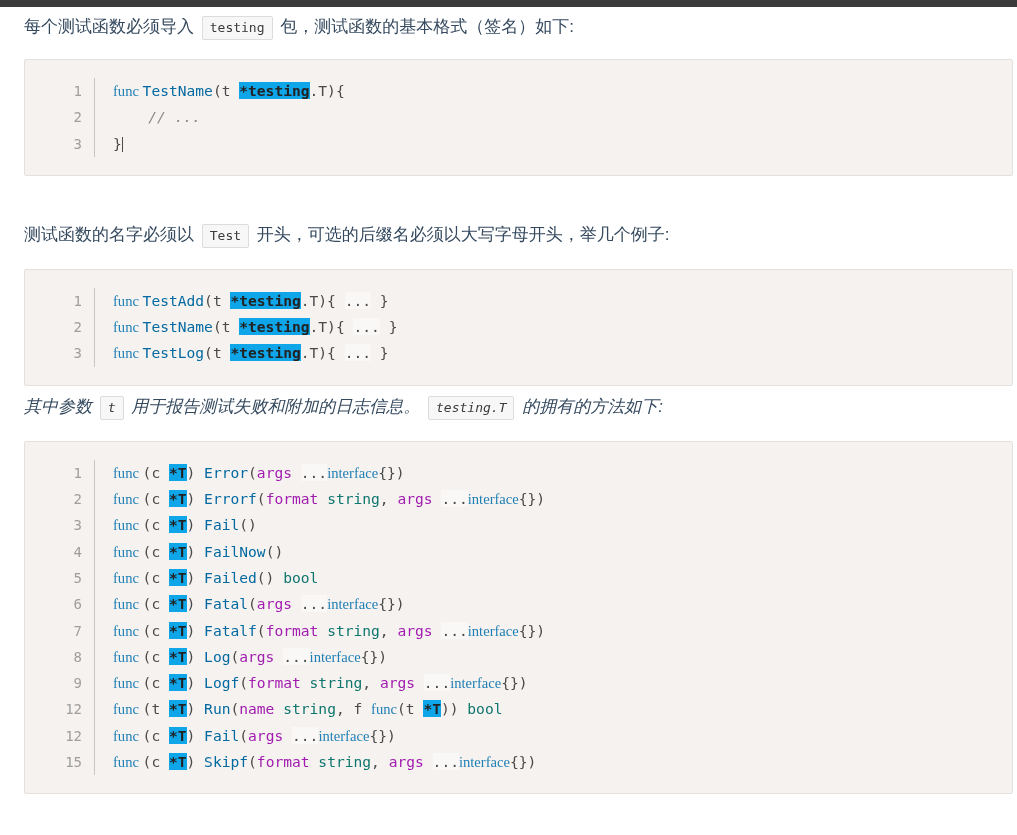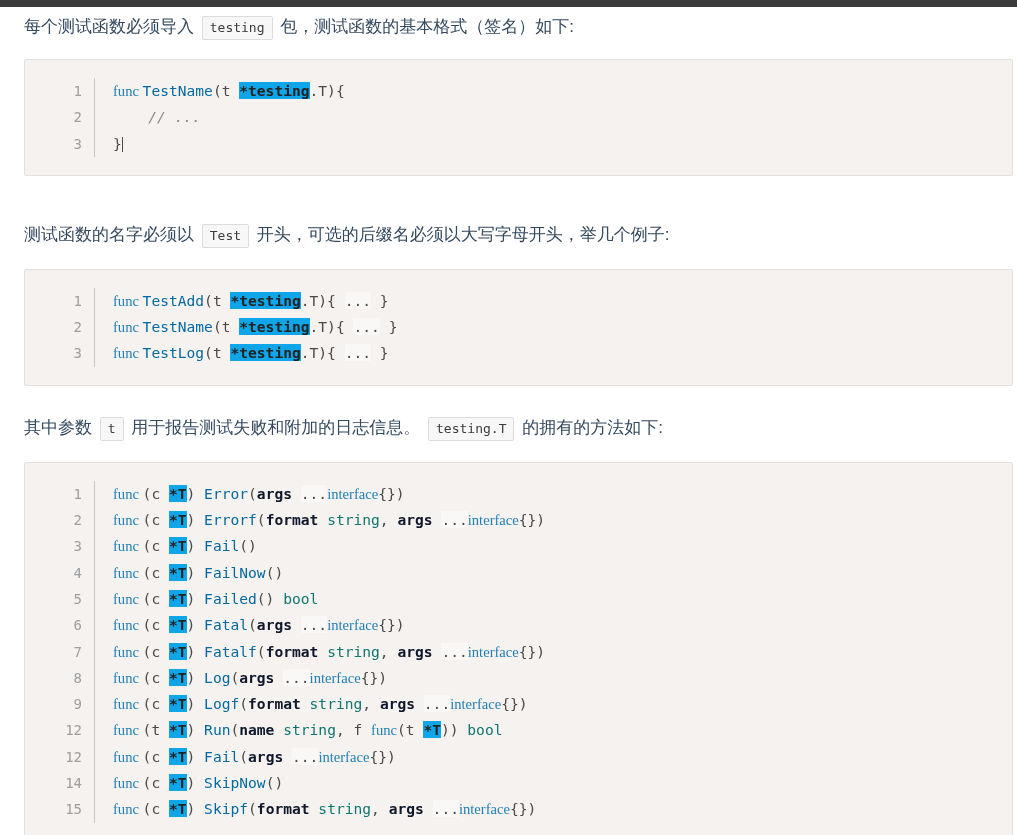--- a/index.html
+++ b/index.html
@@ -27,21 +27,21 @@
   .para {
     font-size: 17px;
     line-height: 26px;
     color: #34495e;
     margin: 0;
     padding: 0 24px;
     white-space: nowrap;
   }
   .para.p1 { padding-top: 7px; }
   .para.p2 { padding-top: 22px; margin-top: 24px; }
-  .para.p3 { padding-top: 29px; }
+  .para.p3 { padding-top: 8px; font-style: italic; }
 
   
   .chip {
     font-family: "DejaVu Sans Mono", "Liberation Mono", monospace;
     font-size: 13px;
     background: #f7f7f7;
     border: 1px solid #dcdcdc;
     border-radius: 2px;
     padding: 3px 7px 4px 7px;
     color: #3b3b3b;
@@ -84,21 +84,21 @@
     white-space: pre;
     color: #4a4a4a;
     vertical-align: top;
   }
 
   
   .t-kw    { color: #1f7fb5; font-family: Liberation Serif, serif; }          
   .t-fn    { color: #0369a1; }          
   .t-ptr   { color: #222222; font-weight: bold; background: #0ea5e9; } 
   .t-plain { color: #4a4a4a; }
-  .t-id    { color: #0f172a; font-weight: bold; }  
+  .t-id    { color: #a21caf; font-weight: normal; }  
   .t-type  { color: #0f766e; }          
   .t-com   { color: #8b8b8b; font-style: italic; } 
   .t-dots  { color: #4a4a4a; background: #faf8f7; }
   .caret {
     display: inline-block;
     width: 1px;
     background: #4a4a4a;
     height: 15px;
     vertical-align: -3px;
   }
@@ -209,24 +209,20 @@
           </tr>
           <tr>
             <td class="ln">12</td>
             <td class="src"><span class="t-kw">func </span><span class="t-plain">(t </span><span class="t-ptr">*T</span><span class="t-plain">) </span><span class="t-fn">Run</span><span class="t-plain">(</span><span class="t-id">name </span><span class="t-type">string</span><span class="t-plain">, f </span><span class="t-kw">func</span><span class="t-plain">(t </span><span class="t-ptr">*T</span><span class="t-plain">)) </span><span class="t-type">bool</span></td>
           </tr>
           <tr>
             <td class="ln">12</td>
             <td class="src"><span class="t-kw">func </span><span class="t-plain">(c </span><span class="t-ptr">*T</span><span class="t-plain">) </span><span class="t-fn">Fail</span><span class="t-plain">(</span><span class="t-id">args</span><span class="t-plain"> </span><span class="t-dots">...</span><span class="t-kw">interface</span><span class="t-plain">{})</span></td>
           </tr>
           <tr>
-            <td class="ln">14</td>
-            <td class="src"><span class="t-kw">func </span><span class="t-plain">(c </span><span class="t-ptr">*T</span><span class="t-plain">) </span><span class="t-fn">SkipNow</span><span class="t-plain">()</span></td>
-          </tr>
-          <tr>
             <td class="ln">15</td>
             <td class="src"><span class="t-kw">func </span><span class="t-plain">(c </span><span class="t-ptr">*T</span><span class="t-plain">) </span><span class="t-fn">Skipf</span><span class="t-plain">(</span><span class="t-id">format </span><span class="t-type">string</span><span class="t-plain">, </span><span class="t-id">args</span><span class="t-plain"> </span><span class="t-dots">...</span><span class="t-kw">interface</span><span class="t-plain">{})</span></td>
           </tr>
         </tbody>
     </table>
   </div>
 
 </div>
 
 </body></html>

